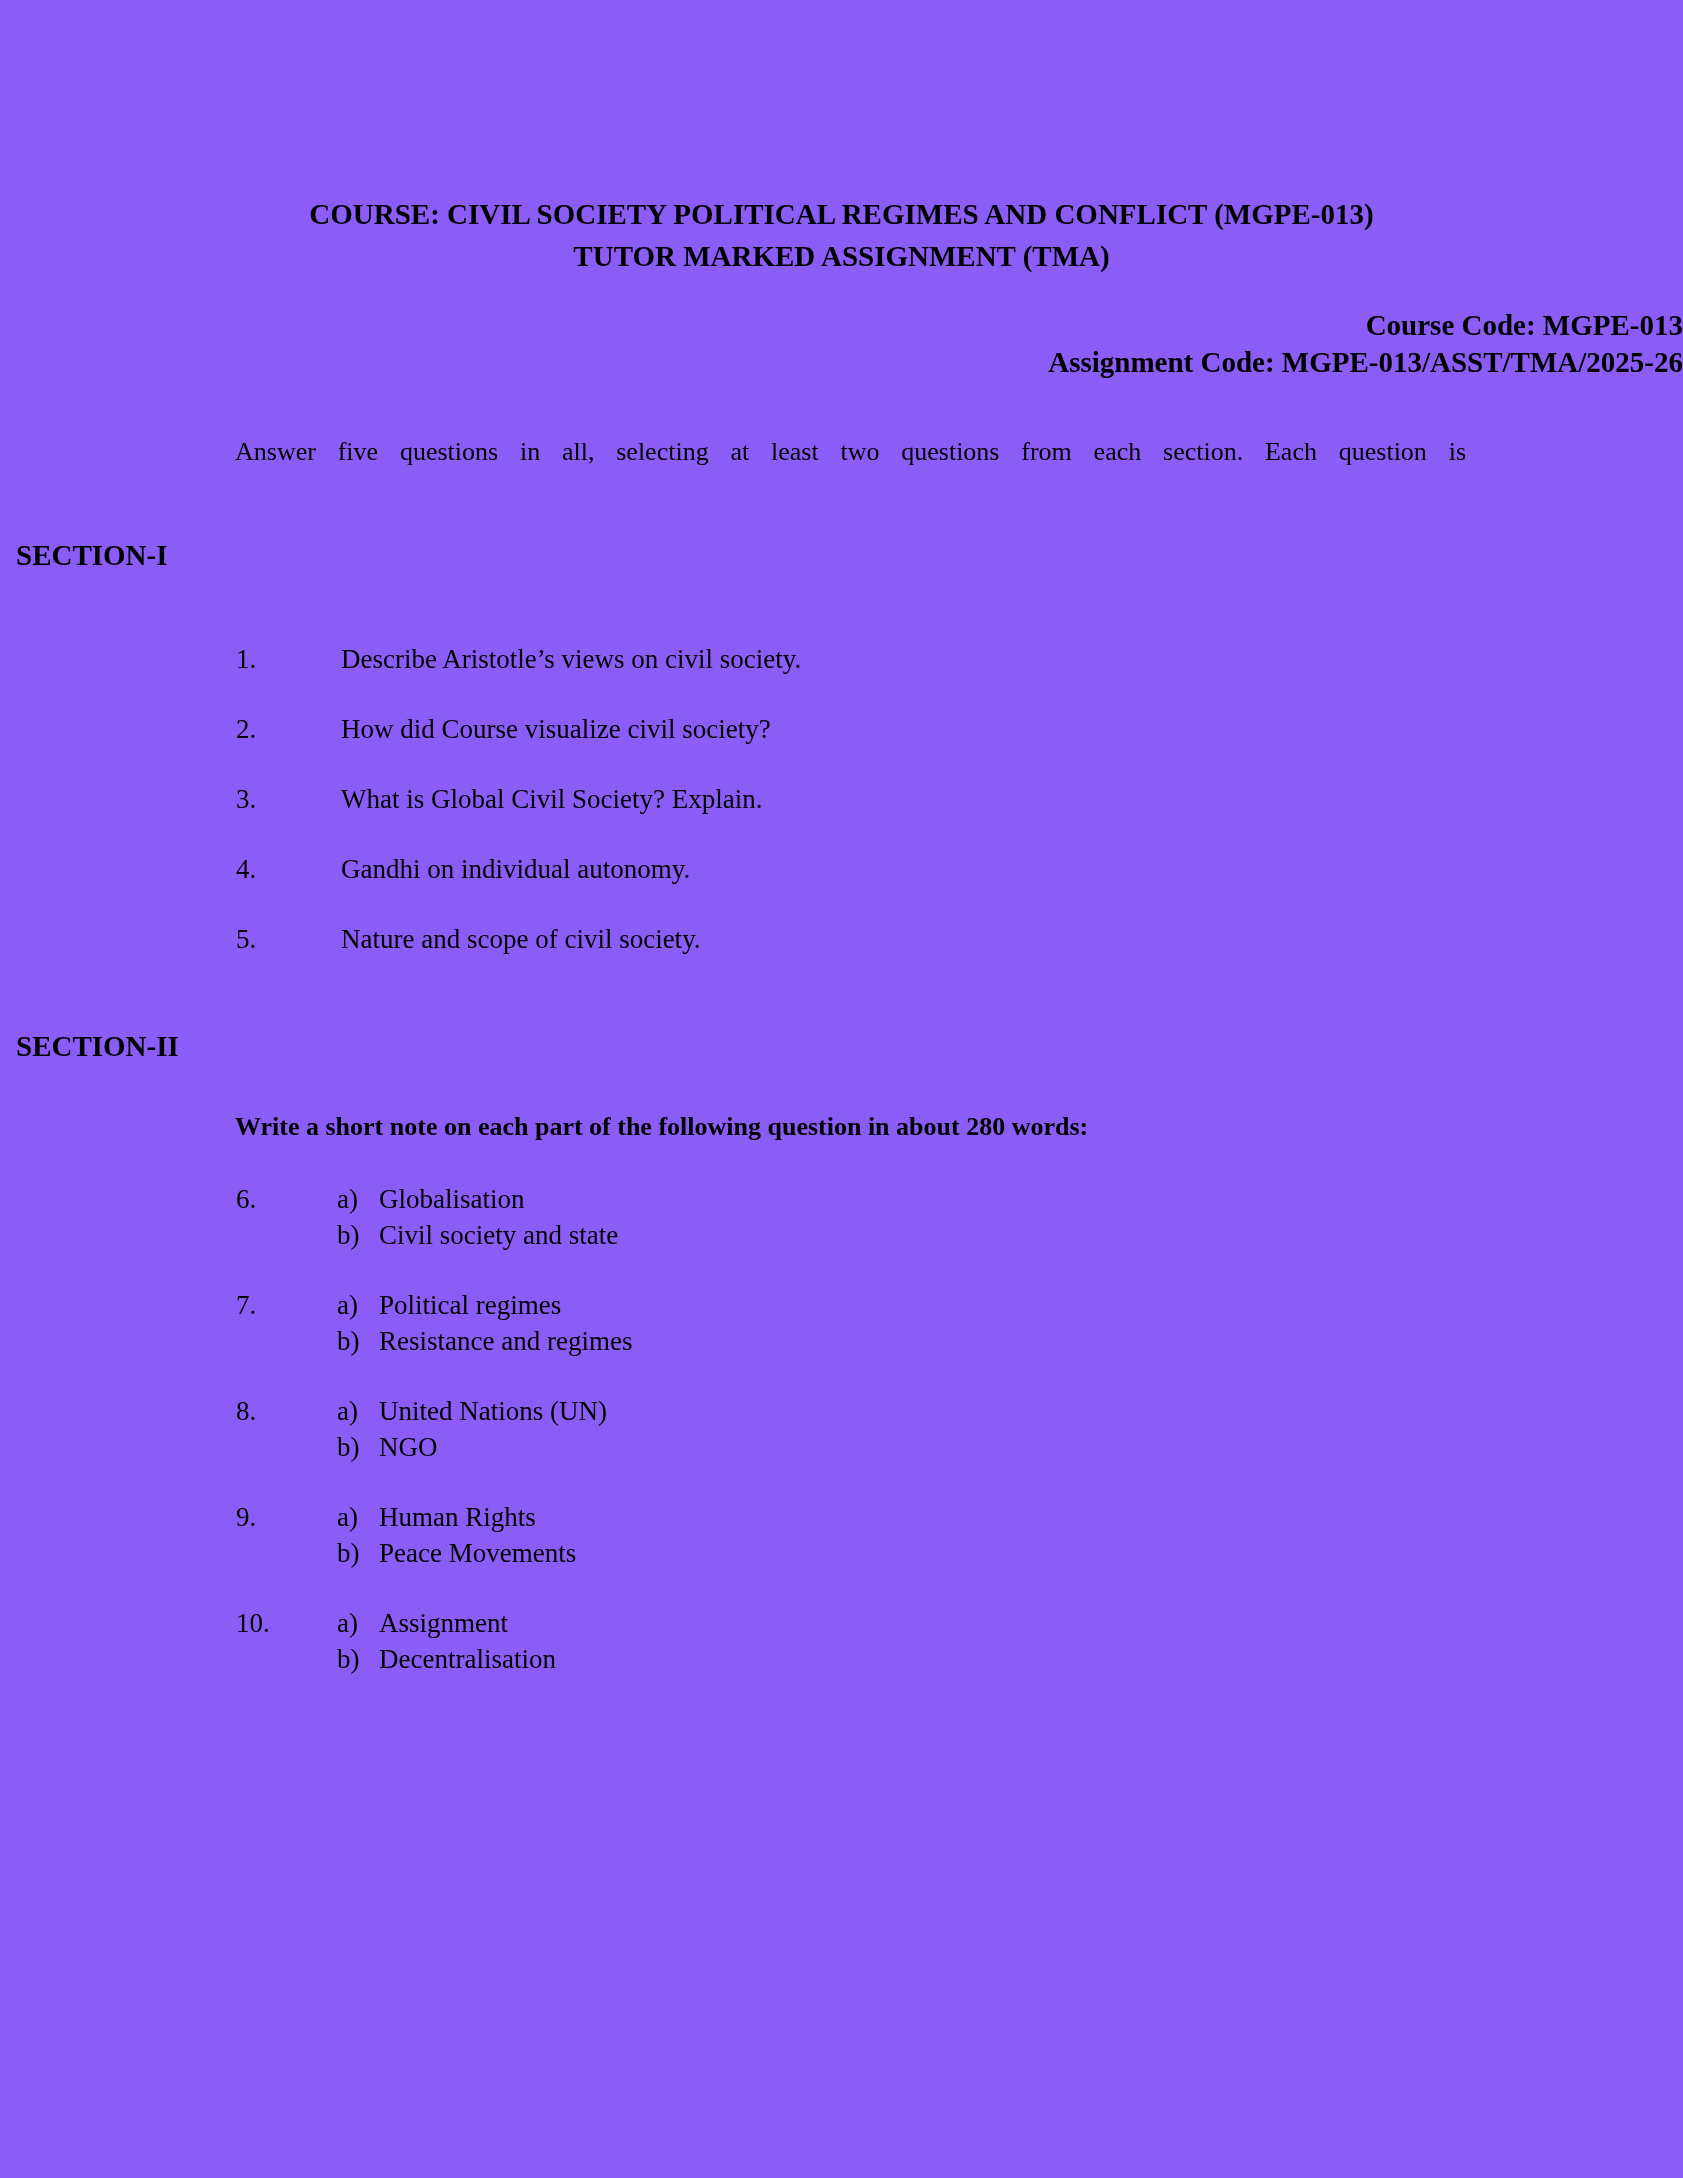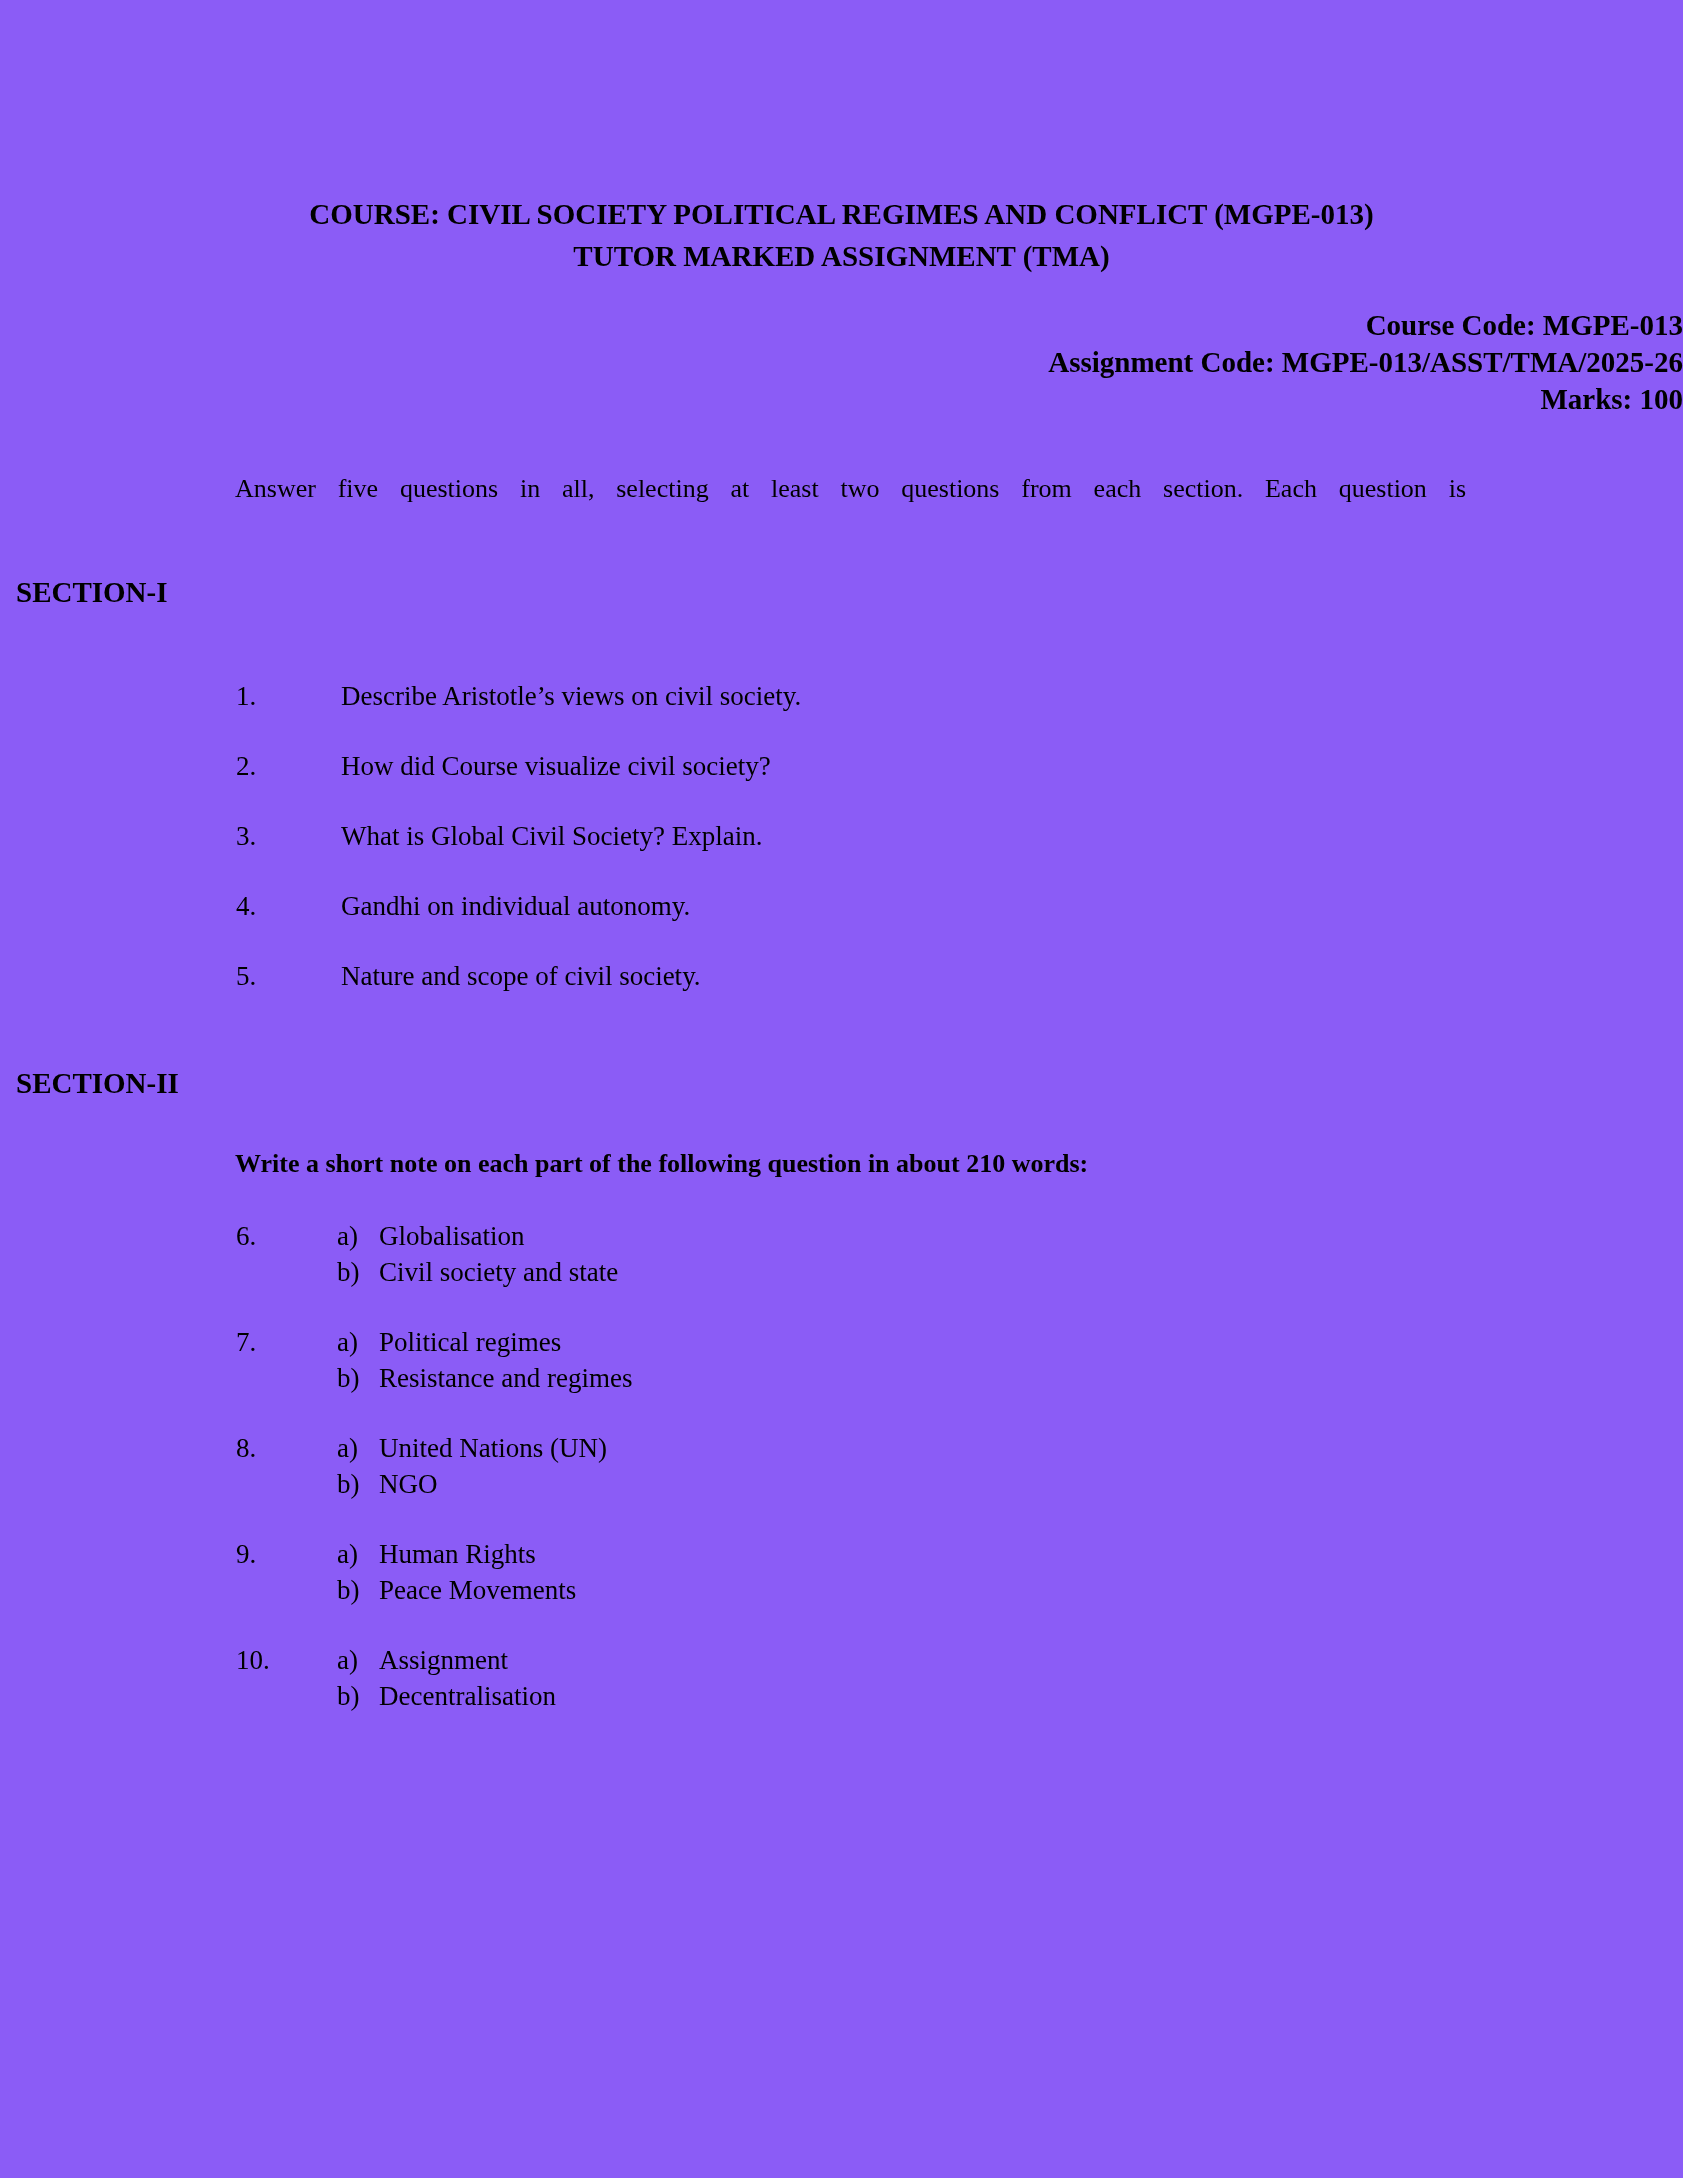--- a/index.html
+++ b/index.html
@@ -97,21 +97,20 @@
 <div class="page">
 
   <div class="title-block">
     <div>COURSE: CIVIL SOCIETY POLITICAL REGIMES AND CONFLICT (MGPE-013)</div>
     <div>TUTOR MARKED ASSIGNMENT (TMA)</div>
   </div>
 
   <div class="codes">
     <div>Course Code: MGPE-013</div>
     <div>Assignment Code: MGPE-013/ASST/TMA/2025-26</div>
-    <div>Marks: 100</div>
   </div>
 
   <div class="instructions">
     <div class="line1">Answer five questions in all, selecting at least two questions from each section. Each question is</div>
   </div>
 
   <h2 class="section-heading s1">SECTION-I</h2>
 
   <div class="qlist1">
     <div class="q-row">
@@ -131,21 +130,21 @@
       <span class="q-text">Gandhi on individual autonomy.</span>
     </div>
     <div class="q-row">
       <span class="q-num">5.</span>
       <span class="q-text">Nature and scope of civil society.</span>
     </div>
   </div>
 
   <h2 class="section-heading s2">SECTION-II</h2>
 
-  <div class="note">Write a short note on each part of the following question in about 210 words:</div>
+  <div class="note">Write a short note on each part of the following question in about 280 words:</div>
 
   <div class="qlist2">
 
     <div class="q2-row">
       <span class="q2-num">6.</span>
       <span class="parts" style="display: flex; flex-direction: column;">
         <span class="part-row">
           <span class="part-label">a)</span>
           <span class="part-text">Globalisation</span>
         </span>

